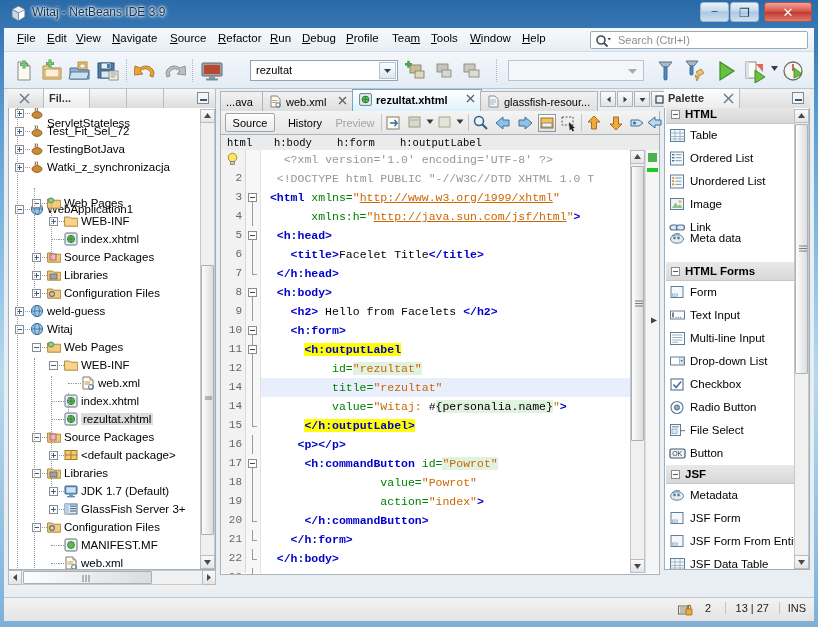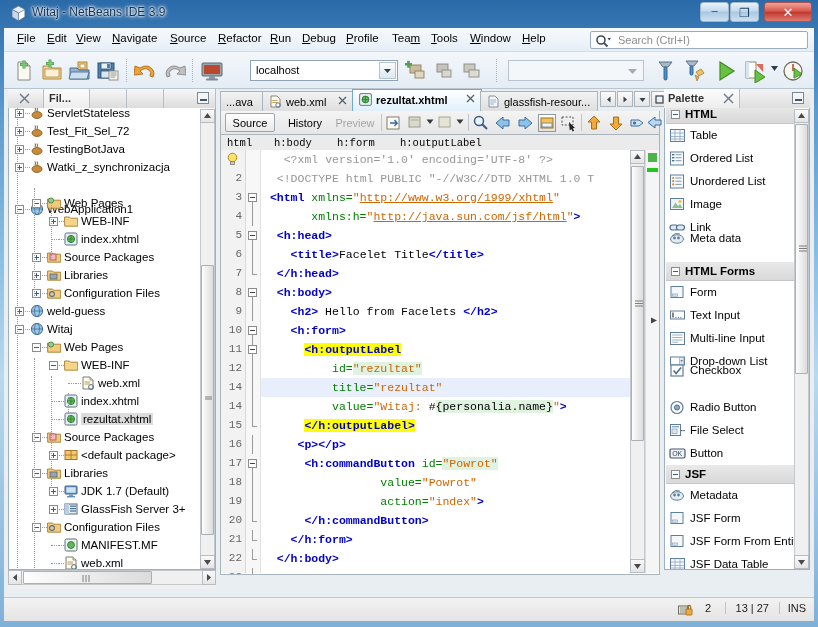--- a/index.html
+++ b/index.html
@@ -434,21 +434,21 @@
     <div class="tb-sep" style="left:188px"></div>
     <div class="tb-ico" style="left:196px">
       <svg width="24" height="24" viewBox="0 0 24 24">
         <rect x="2" y="4" width="20" height="13" rx="1" fill="#9aa5af" stroke="#5e6a75" stroke-width="1"></rect>
         <rect x="4" y="6" width="16" height="9" fill="#b9482f"></rect>
         <rect x="9" y="17" width="6" height="3" fill="#8d98a2"></rect>
         <rect x="6" y="19.5" width="12" height="2" rx="0.8" fill="#7e8a95"></rect>
       </svg>
     </div>
     <div id="combo-host">
-      <div class="txt">localhost</div>
+      <div class="txt">rezultat</div>
       <div class="combo-arrow-box">
         <svg width="15" height="15" viewBox="0 0 15 15">
             <polygon points="4,6 11,6 7.5,10" fill="#2d3f51"></polygon>
           </svg>
       </div>
     </div>
     <div class="tb-ico" style="left:400px">
       <svg width="24" height="24" viewBox="0 0 24 24">
         <rect x="6" y="6" width="11" height="8" fill="#cbbd9a" stroke="#8d8166" stroke-width="0.9"></rect>
         <rect x="11" y="12" width="9" height="7" fill="#dfd7bf" stroke="#8d8166" stroke-width="0.9"></rect>
@@ -547,21 +547,21 @@
         <div id="tree-rows">
             <div class="trow" style="top: -4px;">
               <div class="exp plus" style="left: 6px;"></div>
               <div class="dash" style="left: 16px; top: 9px; width: 5px;"></div>
               <div class="ic" style="left: 21px;">
                 <svg width="14" height="14" viewBox="0 0 14 14">
                   <ellipse cx="7" cy="9" rx="5" ry="3.4" fill="#c98a3c" stroke="#8a5a18" stroke-width="0.9"></ellipse>
                   <path d="M5 5 q1 -2 0 -3.5 M7 5 q1 -2 0 -3.5" fill="none" stroke="#7a5a2a" stroke-width="1"></path>
                 </svg>
               </div>
-              <div class="tlabel" style="left: 38px;">ServletStateless</div>
+              <div class="tlabel" style="left: 38px; margin-top: 10px;">ServletStateless</div>
             </div>
             <div class="trow" style="top: 14px;">
               <div class="exp plus" style="left: 6px;"></div>
               <div class="dash" style="left: 16px; top: 9px; width: 5px;"></div>
               <div class="ic" style="left: 21px;">
                 <svg width="14" height="14" viewBox="0 0 14 14">
                   <ellipse cx="7" cy="9" rx="5" ry="3.4" fill="#c98a3c" stroke="#8a5a18" stroke-width="0.9"></ellipse>
                   <path d="M5 5 q1 -2 0 -3.5 M7 5 q1 -2 0 -3.5" fill="none" stroke="#7a5a2a" stroke-width="1"></path>
                 </svg>
               </div>
@@ -1341,21 +1341,21 @@
             <div class="pitem" style="top: 242px;">
               <div class="picon">
                 <svg width="17" height="17" viewBox="0 0 17 17">
                   <rect x="1.5" y="4" width="14" height="8" fill="#ffffff" stroke="#5f7e9c" stroke-width="1"></rect>
                   <rect x="10.5" y="4.6" width="4.3" height="6.8" fill="#dde7f0" stroke="#8fa8bf" stroke-width="0.7"></rect>
                   <polygon points="11.5,7 13.8,7 12.6,9" fill="#4a6f92"></polygon>
                 </svg>
               </div>
               <div class="plbl">Drop-down List</div>
             </div>
-            <div class="pitem" style="top: 251px;">
+            <div class="pitem" style="top: 265px;">
               <div class="picon">
                 <svg width="17" height="17" viewBox="0 0 17 17">
                   <rect x="2" y="3" width="12" height="11" fill="#ffffff" stroke="#5f7e9c" stroke-width="1.2"></rect>
                   <path d="M4.5 8.5 l2.6 3 l5 -6" fill="none" stroke="#4a6f92" stroke-width="1.6"></path>
                 </svg>
               </div>
               <div class="plbl">Checkbox</div>
             </div>
             <div class="pitem" style="top: 288px;">
               <div class="picon">

